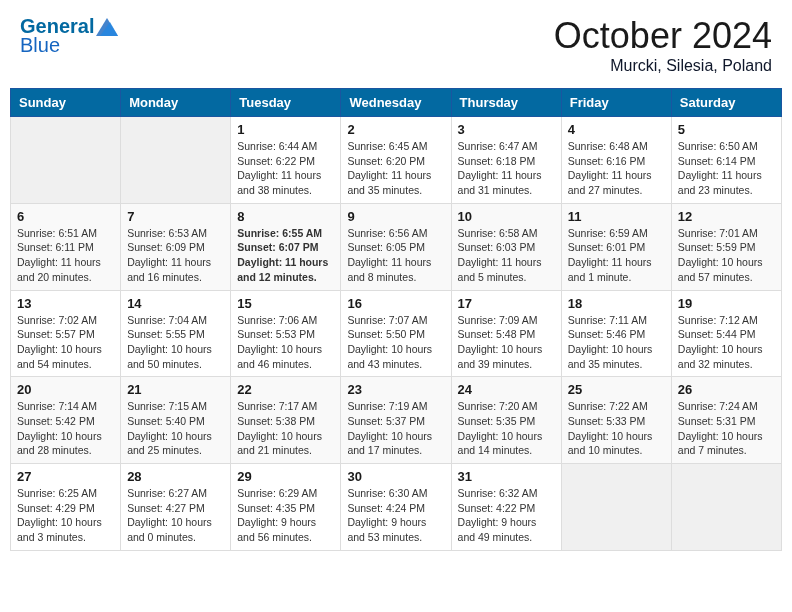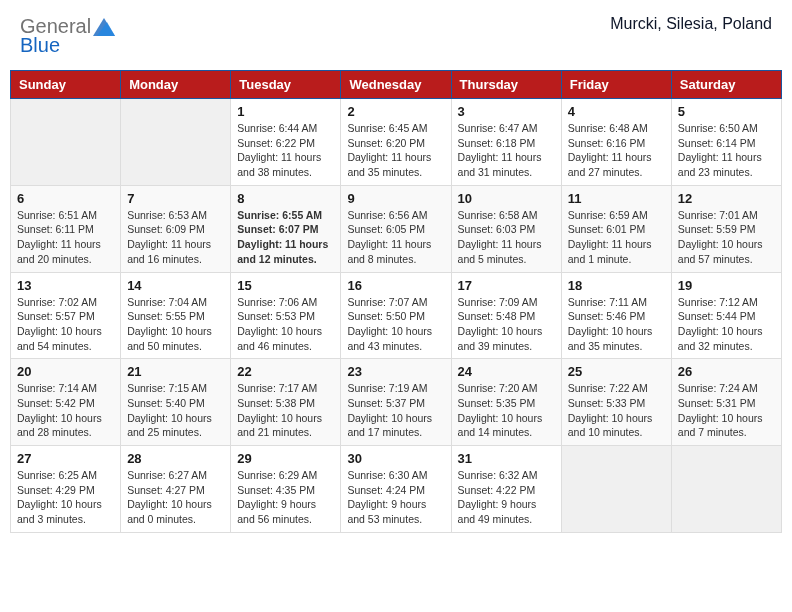--- a/index.html
+++ b/index.html
@@ -32,21 +32,21 @@
     .location {
       font-size: 16px;
       color: #0f172a;
     }
     .calendar {
       width: 100%;
       border-collapse: collapse;
       border: 1px solid #ccc;
     }
     .calendar th {
-      background-color: #b91c1c;
+      background-color: #0369a1;
       color: #fff;
       font-size: 13px;
       font-weight: bold;
       padding: 6px 8px;
       text-align: left;
       border: 1px solid #1a56a0;
     }
     .calendar td {
       vertical-align: top;
       padding: 5px 6px;
@@ -76,30 +76,31 @@
       background: #f0f0f0 !important;
     }
   </style>
 </head>
 <body>
 
 <div class="header">
   <div class="logo">
     <div>
       <div style="display:flex;align-items:center;">
-        <span style="font-size:20px;font-weight:normal;color:#737373;">General</span>
+        <span style="font-size:20px;font-weight:bold;color:#0369a1;">General</span>
         <svg width="22" height="18" viewBox="0 0 22 18" style="margin-left:2px;">
           <polygon points="0,18 11,0 22,18" fill="#1565c0" opacity="0.8"></polygon>
           <polygon points="4,18 14,4 22,18" fill="#1e88e5" opacity="0.7"></polygon>
         </svg>
       </div>
       <span style="font-size:20px;font-weight:normal;color:#1565c0;display:block;margin-top:-4px;">Blue</span>
     </div>
   </div>
   <div class="title-area">
+    <div class="month-title">October 2024</div>
     <div class="location">Murcki, Silesia, Poland</div>
   </div>
 </div>
 
 <table class="calendar">
   <thead>
     <tr>
       <th>Sunday</th>
       <th>Monday</th>
       <th>Tuesday</th>

